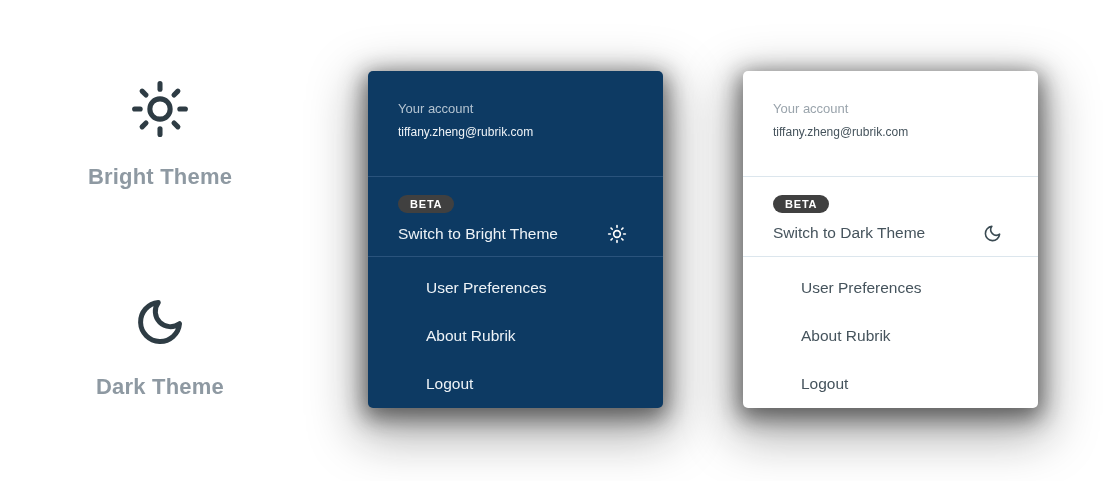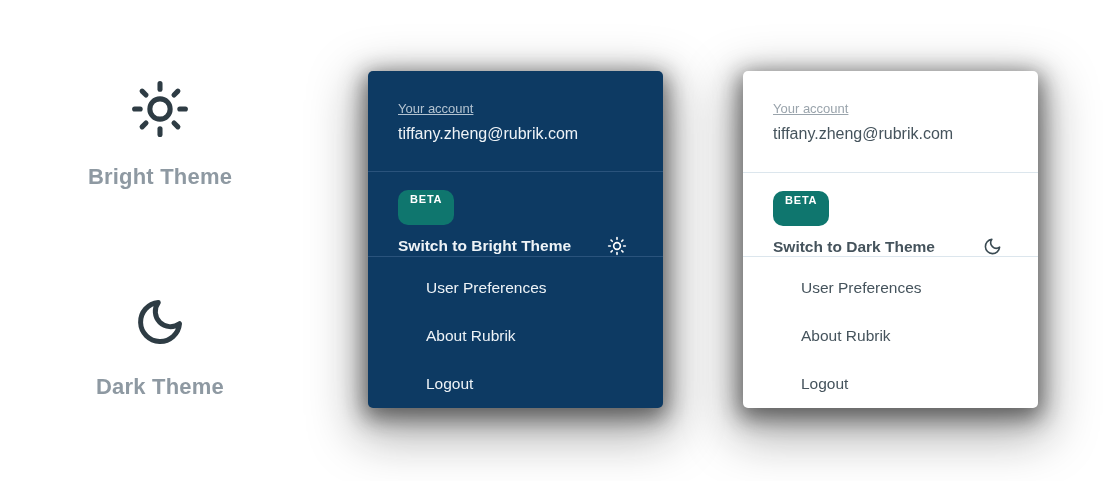--- a/index.html
+++ b/index.html
@@ -36,51 +36,50 @@
     width: 295px; height: 337px;
     border-radius: 5px;
     box-shadow: 0 6px 22px 4px rgba(18,18,18,0.55), 0 18px 50px 10px rgba(18,18,18,0.35);
     display: flex;
     flex-direction: column;
   }
   .panel-dark  { left: 368px; background: #0d3a63; }
   .panel-light { left: 743px; background: #ffffff; }
 
   .acct-section { padding: 30px 30px 0 30px; height: 110px; }
-  .acct-label { font-size: 13px; margin-bottom: 9px; text-decoration: underline; }
-  .acct-email { font-size: 16px; }
+  .acct-label { font-size: 13px; margin-bottom: 9px; }
+  .acct-email { font-size: 12px; }
 
   .panel-dark  .acct-label { color: #b3c3d1; }
   .panel-dark  .acct-email { color: #eef3f7; }
   .panel-light .acct-label { color: #9aa4ac; }
   .panel-light .acct-email { color: #45535c; }
 
   .divider { height: 1px; width: 100%; flex: none; }
   .panel-dark  .divider { background: #2a537c; }
   .panel-light .divider { background: #dce6ed; }
 
   .beta-section { padding: 17px 28px 0 30px; height: 84px; }
   .beta-badge {
     display: inline-block;
-    background: #0f766e;
+    background: #404040;
     color: #ffffff;
     font-size: 11px;
     font-weight: 700;
     letter-spacing: 0.8px;
-    padding: 3px 12px 20px 12px;
+    padding: 3px 12px 3px 12px;
     border-radius: 10px;
   }
   .switch-row {
     margin-top: 11px;
     display: flex;
     align-items: center;
     justify-content: space-between;
     font-size: 15.5px;
     cursor: pointer;
-    font-weight: bold;
   }
   .panel-dark  .switch-row { color: #eef3f7; }
   .panel-light .switch-row { color: #45535c; gap: 48px; }
   .switch-icon { display: inline-flex; margin-right: 8px; }
   .panel-dark  .switch-icon { color: #ffffff; }
   .panel-light .switch-icon { color: #3a4a52; }
 
   .items-section { padding: 7px 30px 0 30px; margin-left: 28px; }
   .menu-item {
     height: 48px;

